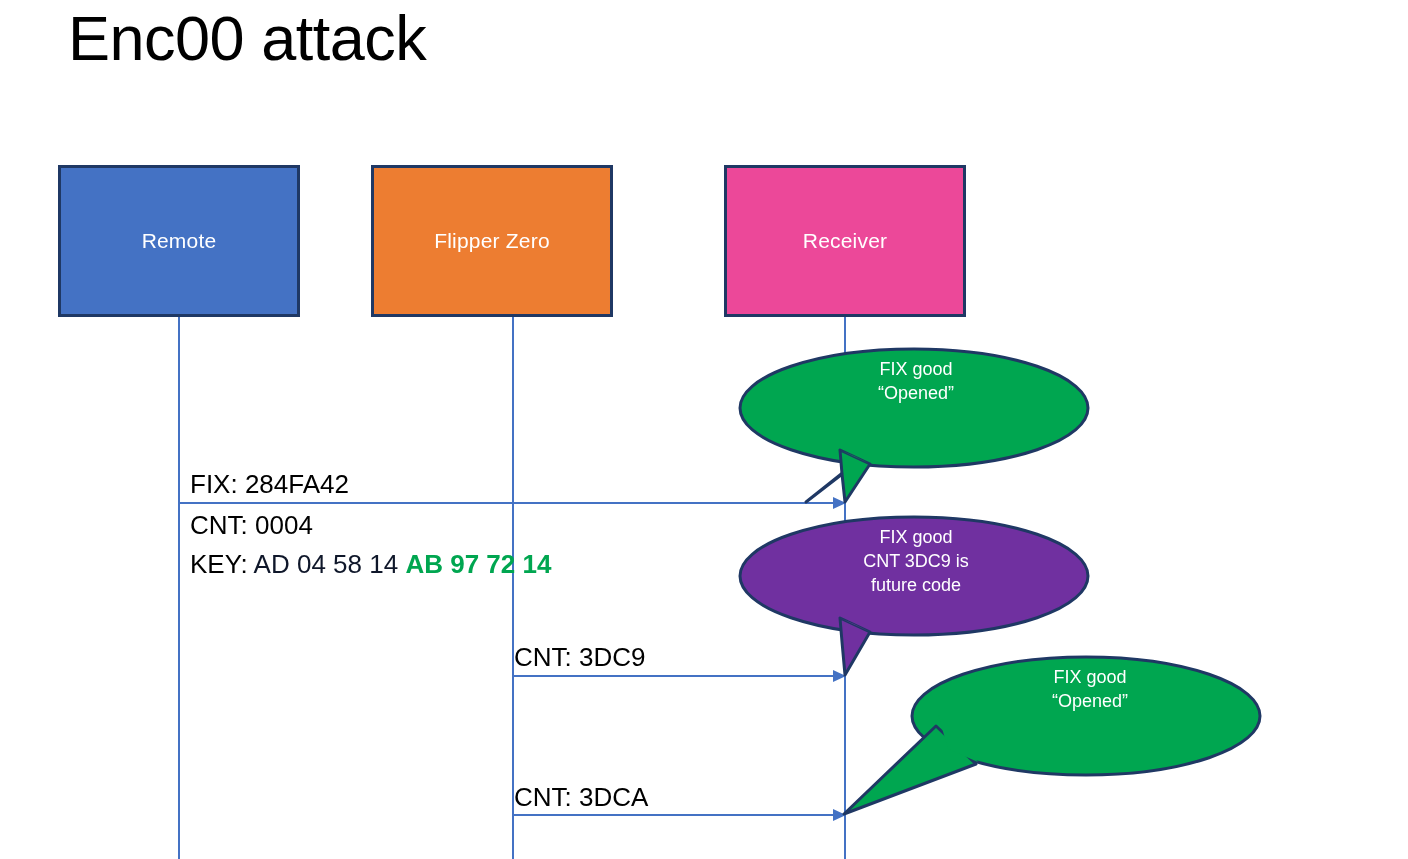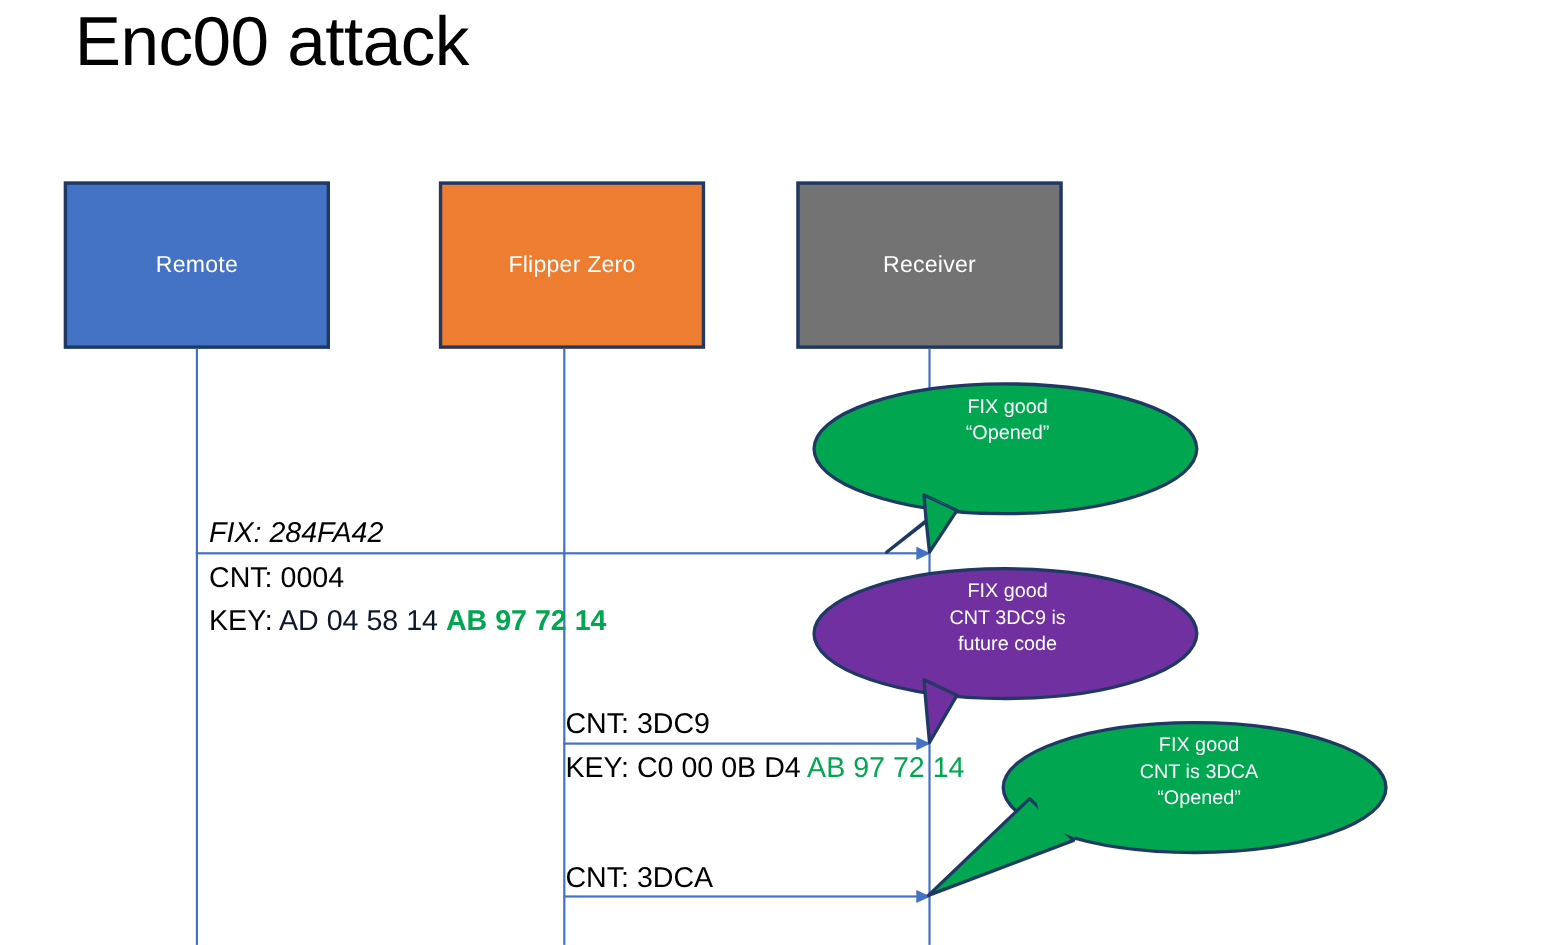--- a/index.html
+++ b/index.html
@@ -40,22 +40,22 @@
     border: 3px solid #1F3864;
     display: flex;
     align-items: center;
     justify-content: center;
     color: #ffffff;
     font-size: 21px;
     font-weight: 400;
     letter-spacing: 0.2px;
   }
   #actor-remote   { left: 58px;  top: 165px; width: 242px; height: 152px; background: #4472C4; }
-  #actor-flipper  { left: 399px; top: 165px; width: 242px; height: 152px; background: #ED7D31; }
-  #actor-receiver { left: 724px; top: 165px; width: 242px; height: 152px; background: #737373; }
+  #actor-flipper  { left: 371px; top: 165px; width: 242px; height: 152px; background: #ED7D31; }
+  #actor-receiver { left: 724px; top: 165px; width: 242px; height: 152px; background: #ec4899; }
 
   
   .lifeline {
     position: absolute;
     width: 2px;
     background: #4472C4;
   }
   #lifeline-remote   { left: 178px; top: 317px; height: 542px; }
   #lifeline-flipper  { left: 512px; top: 317px; height: 542px; }
   #lifeline-receiver { left: 844px; top: 317px; height: 542px; }
@@ -82,21 +82,21 @@
   #arrow-3 { left: 512px; top: 814px; width: 333px; }
 
   
   .msg-label {
     position: absolute;
     font-size: 26px;
     line-height: 1.28;
     color: #000000;
     white-space: nowrap;
   }
-  #msg-fix   { left: 190px; top: 468px; font-style: italic; }
+  #msg-fix   { left: 190px; top: 468px; }
   #msg-cnt1  { left: 190px; top: 509px; text-align: center; }
   #msg-key1  { left: 190px; top: 548px; }
   #msg-cnt2  { left: 514px; top: 641px; }
   #msg-key2  { left: 514px; top: 681px; }
   #msg-cnt3  { left: 514px; top: 781px; }
   #msg-key3  { left: 514px; top: 820px; }
 
   .k-red   { color: #0f172a; }
   .k-green { color: #00A650; }
   .k-green-bold { color: #00A650; font-weight: bold; }
@@ -148,23 +148,20 @@
   <div class="msg-arrow" id="arrow-2"></div>
   <div class="msg-arrow" id="arrow-3"></div>
 
   <div class="msg-label" id="msg-fix">FIX: 284FA42</div>
   <div class="msg-label" id="msg-cnt1">CNT: 0004</div>
   <div class="msg-label" id="msg-key1">
     <span>KEY: </span><span class="k-red">AD 04 58 14</span><span> </span><span class="k-green-bold">AB 97 72 14</span>
   </div>
 
   <div class="msg-label" id="msg-cnt2">CNT: 3DC9</div>
-  <div class="msg-label" id="msg-key2">
-    <span>KEY: C0 00 0B D4 </span><span class="k-green">AB 97 72 14</span>
-  </div>
 
   <div class="msg-label" id="msg-cnt3">CNT: 3DCA</div>
 
   <svg class="bubble-svg" id="bubble-1-svg" width="356" height="170" viewBox="0 0 356 170">
     <path d="M 109 125 L 70 156 L 114 122 Z" fill="#00A650" stroke="#1F3864" stroke-width="3" stroke-linejoin="round"></path>
     <ellipse cx="178" cy="62" rx="174" ry="59" fill="#00A650" stroke="#1F3864" stroke-width="3"></ellipse>
     <path d="M 104 104 L 106 128 L 109 156 L 134 118 Z" fill="#00A650" stroke="#1F3864" stroke-width="3" stroke-linejoin="round"></path>
     <path d="M 104 104 L 134 118 L 118 110 Z" fill="#00A650" stroke="none"></path>
   </svg>
   <div class="bubble-text" id="bubble-1-text">
@@ -183,17 +180,16 @@
     <div>future code</div>
   </div>
 
   <svg class="bubble-svg" id="bubble-3-svg" width="356" height="175" viewBox="0 0 356 175">
     <ellipse cx="178" cy="62" rx="174" ry="59" fill="#00A650" stroke="#1F3864" stroke-width="3"></ellipse>
     <path d="M 28 72 L -64 160 L 68 110 Z" fill="#00A650" stroke="#1F3864" stroke-width="3" stroke-linejoin="round"></path>
     <path d="M 30 60 L 70 108 L 40 95 Z" fill="#00A650" stroke="none"></path>
   </svg>
   <div class="bubble-text" id="bubble-3-text">
     <div>FIX good</div>
-    <div>CNT is 3DCA</div>
     <div>“Opened”</div>
   </div>
 
 </div>
 
 </body></html>

